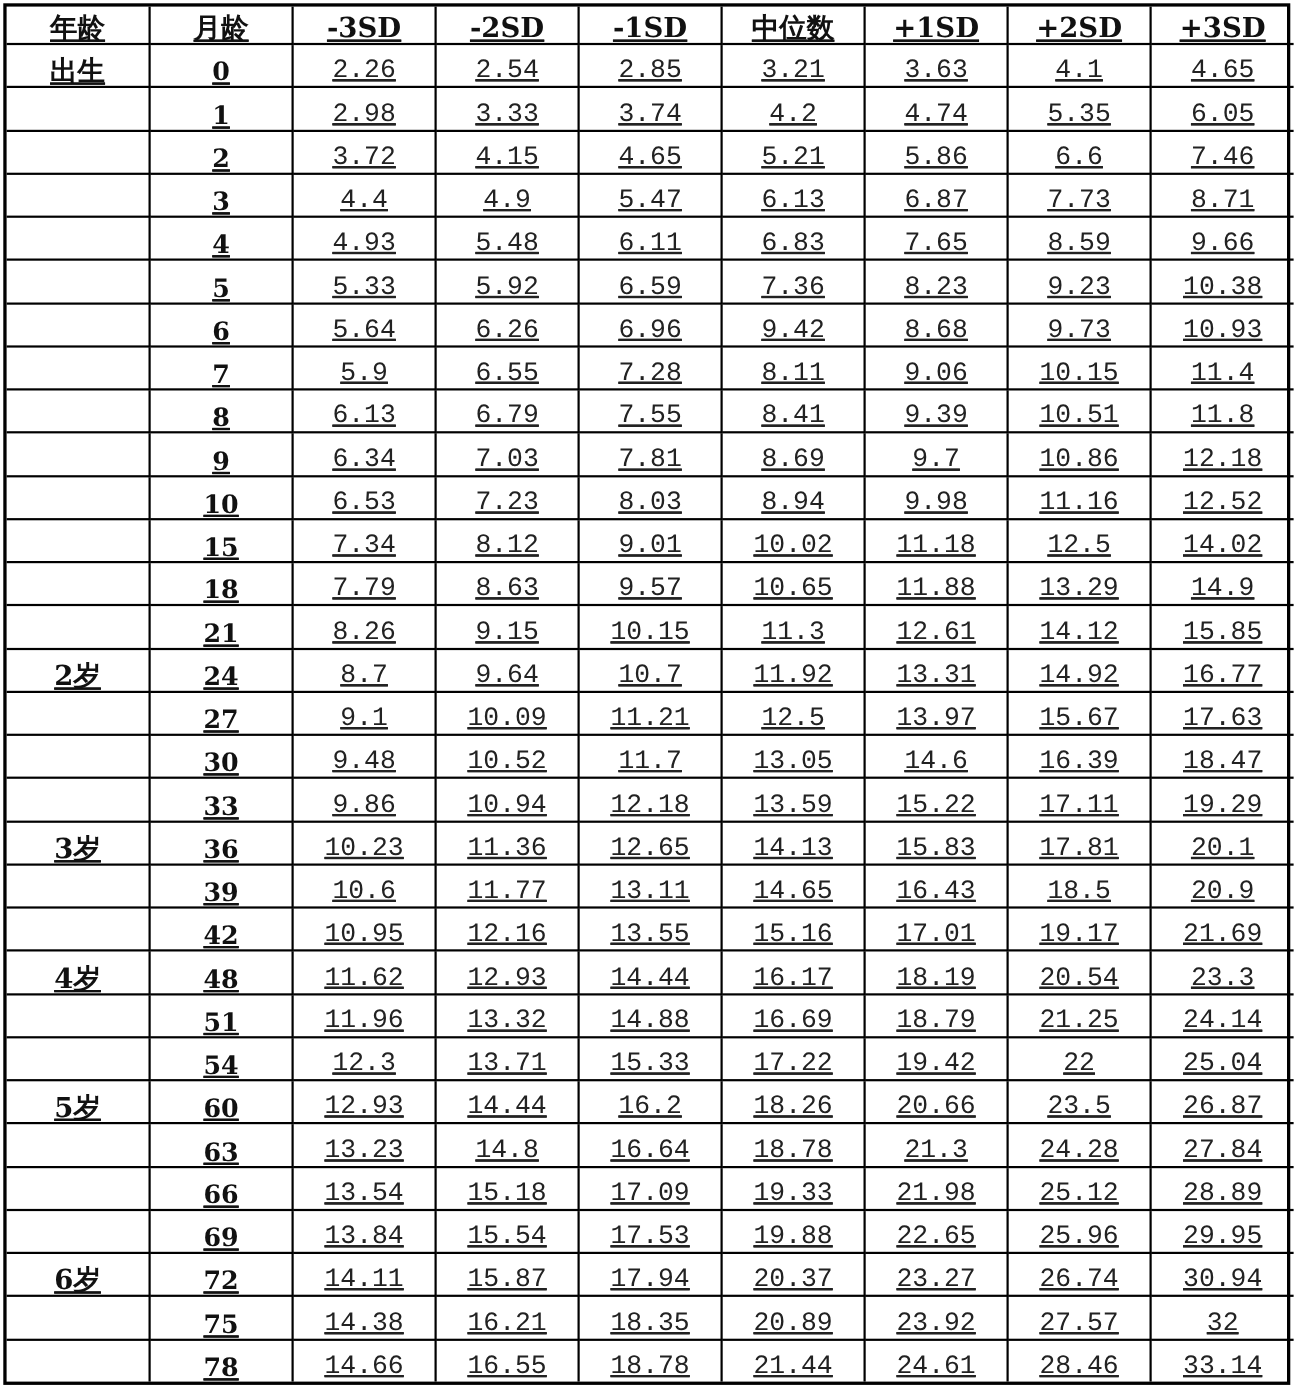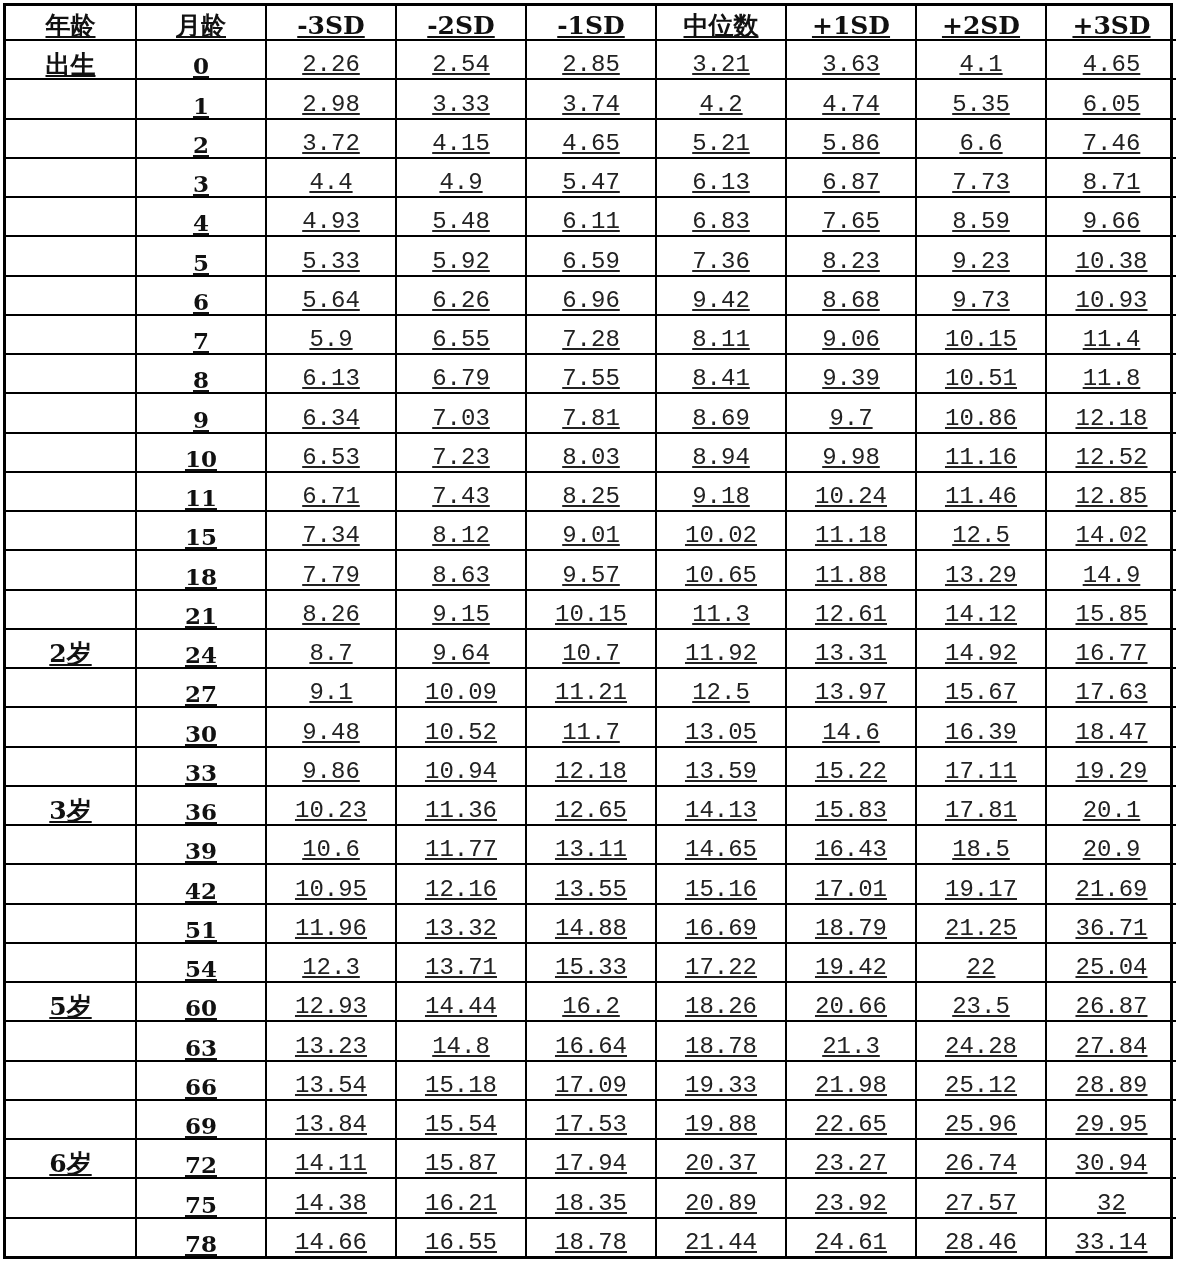--- a/index.html
+++ b/index.html
@@ -3,20 +3,21 @@
   <meta charset="utf-8">
   <style>
     html, body { margin: 0; padding: 0; background: #ffffff; }
     body { width: 1178px; height: 1264px; overflow: hidden; }
     .frame {
       position: absolute; left: 3px; top: 3px;
       width: 1170px; height: 1256px;
       border: 3px solid #000;
       box-sizing: border-box;
       background: #fff;
+      text-decoration: underline;
     }
     table {
       border-collapse: collapse;
       width: 100%;
       height: 100%;
       table-layout: fixed;
     }
     col.c-age { width: 130px; }
     col.c-mon { width: 130px; }
     col.c-val { width: 130px; }
@@ -213,31 +214,20 @@
           <td class="val">6.53</td>
           <td class="val">7.23</td>
           <td class="val">8.03</td>
           <td class="val">8.94</td>
           <td class="val">9.98</td>
           <td class="val">11.16</td>
           <td class="val">12.52</td>
         </tr>
         <tr>
           <td class="age"></td>
-          <td class="month">11</td>
-          <td class="val">6.71</td>
-          <td class="val">7.43</td>
-          <td class="val">8.25</td>
-          <td class="val">9.18</td>
-          <td class="val">10.24</td>
-          <td class="val">11.46</td>
-          <td class="val">12.85</td>
-        </tr>
-        <tr>
-          <td class="age"></td>
           <td class="month">15</td>
           <td class="val">7.34</td>
           <td class="val">8.12</td>
           <td class="val">9.01</td>
           <td class="val">10.02</td>
           <td class="val">11.18</td>
           <td class="val">12.5</td>
           <td class="val">14.02</td>
         </tr>
         <tr>
@@ -333,29 +323,40 @@
           <td class="month">42</td>
           <td class="val">10.95</td>
           <td class="val">12.16</td>
           <td class="val">13.55</td>
           <td class="val">15.16</td>
           <td class="val">17.01</td>
           <td class="val">19.17</td>
           <td class="val">21.69</td>
         </tr>
         <tr>
+          <td class="age">4岁</td>
+          <td class="month">48</td>
+          <td class="val">11.62</td>
+          <td class="val">12.93</td>
+          <td class="val">14.44</td>
+          <td class="val">16.17</td>
+          <td class="val">18.19</td>
+          <td class="val">20.54</td>
+          <td class="val">23.3</td>
+        </tr>
+        <tr>
           <td class="age"></td>
           <td class="month">51</td>
           <td class="val">11.96</td>
           <td class="val">13.32</td>
           <td class="val">14.88</td>
           <td class="val">16.69</td>
           <td class="val">18.79</td>
           <td class="val">21.25</td>
-          <td class="val">36.71</td>
+          <td class="val">24.14</td>
         </tr>
         <tr>
           <td class="age"></td>
           <td class="month">54</td>
           <td class="val">12.3</td>
           <td class="val">13.71</td>
           <td class="val">15.33</td>
           <td class="val">17.22</td>
           <td class="val">19.42</td>
           <td class="val">22</td>

